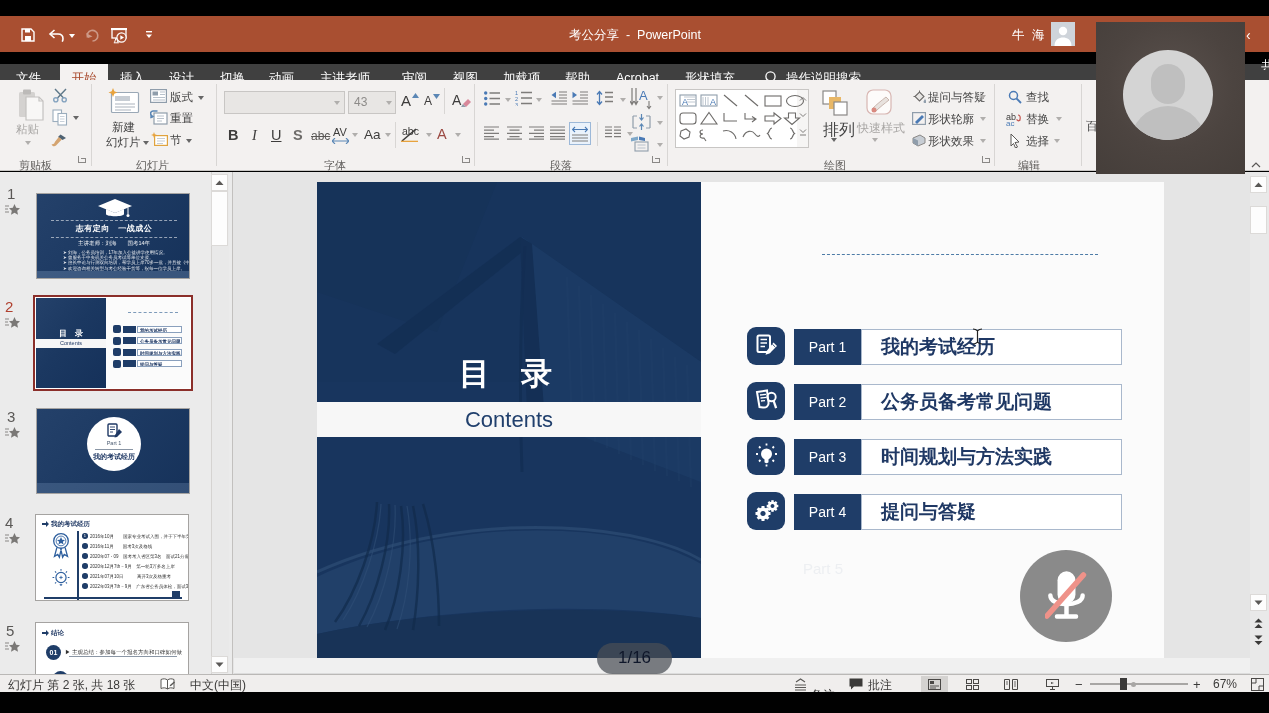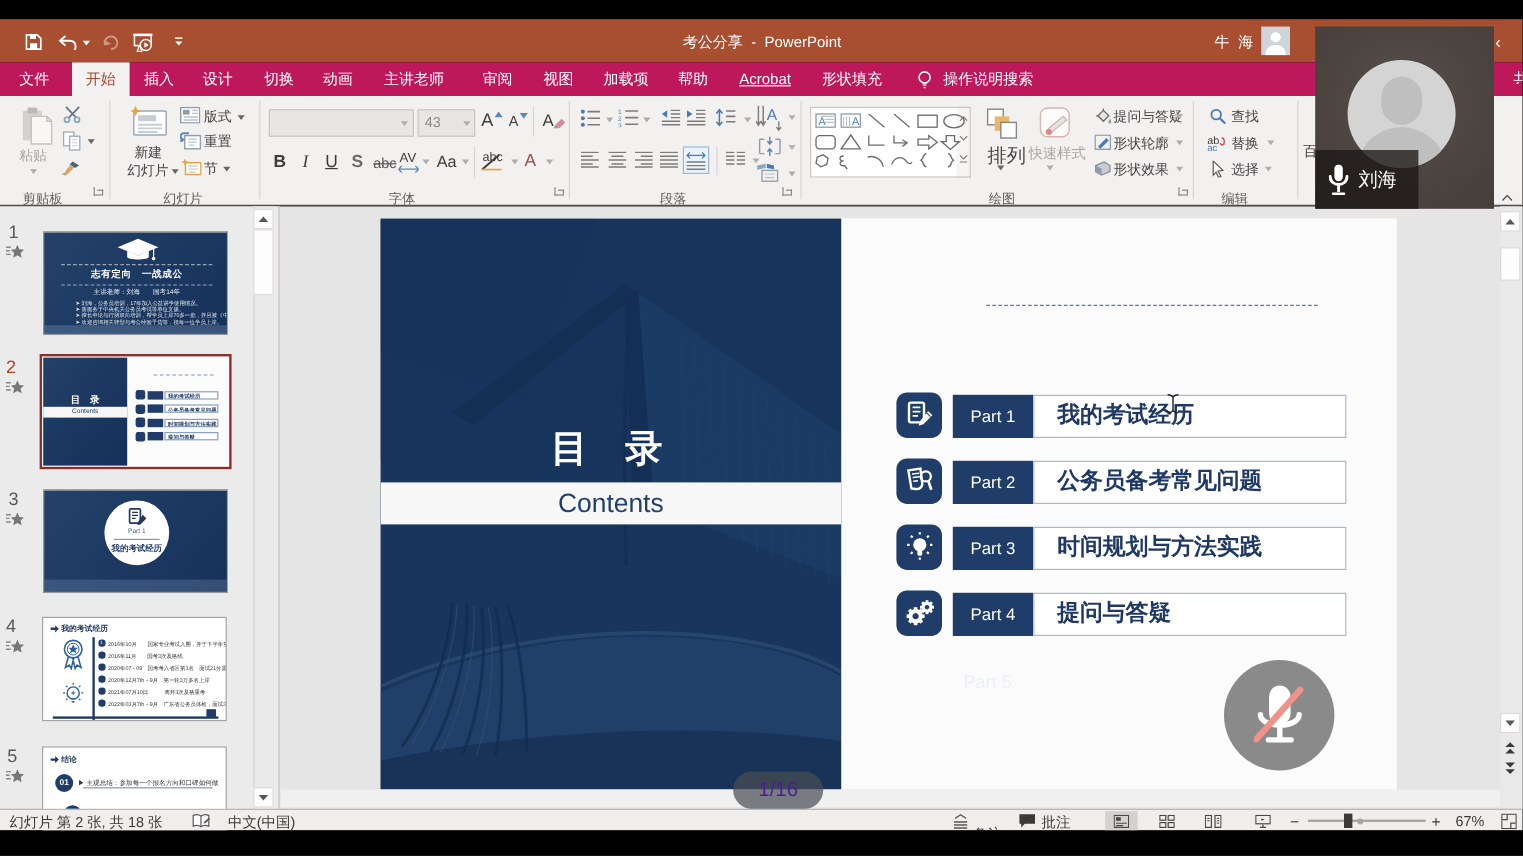--- a/index.html
+++ b/index.html
@@ -4,21 +4,21 @@
 <style>
   * { margin:0; padding:0; box-sizing:border-box; }
   html,body { width:1269px; height:713px; overflow:hidden; background:#000; }
   body { font-family:"Liberation Sans", sans-serif; }
   #app { position:relative; width:1269px; height:713px; background:#000; overflow:hidden; }
   .abs { position:absolute; }
   svg { display:block; }
 
   
   #titlebar { position:absolute; left:0; top:16px; width:1269px; height:36px; background:#a94f31; }
-  #tabrow   { position:absolute; left:0; top:52px; width:1269px; height:28px; background:#be185d; }
+  #tabrow   { position:absolute; left:0; top:64px; width:1269px; height:28px; background:#404040; }
   .tab { position:absolute; top:0; height:28px; line-height:28px; color:#fff; font-size:12.5px; white-space:nowrap; }
   #tab-active { position:absolute; left:60px; top:0; width:48px; height:28px; background:#f4f2f1; }
   #tab-active span { display:block; text-align:center; line-height:28px; color:#a8492c; font-size:12.5px; }
   #title-text { position:absolute; left:569px; top:27px; color:#fff; font-size:12.5px; white-space:nowrap; }
   #user-name { position:absolute; left:1012px; top:27px; color:#fff; font-size:12.5px; letter-spacing:2px; }
   #user-badge { position:absolute; left:1051px; top:22px; width:24px; height:24px; background:#c0765f; }
 
   
   #ribbon { position:absolute; left:0; top:80px; width:1269px; height:91px; background:#f3f1f0; border-bottom:1px solid #c8c6c4; }
   .glabel { position:absolute; top:78px; font-size:11px; color:#605e5c; white-space:nowrap; }
@@ -676,21 +676,21 @@
       <div class="abs" style="left:1020px; top:378px; width:92px; height:92px; border-radius:50%; background:#8a8a8a; z-index:10;">
         <svg class="abs" style="left:25px; top:19px;" width="43" height="53" viewBox="0 0 48 58">
           <rect x="14" y="2" width="20" height="36" rx="10" fill="#fff"></rect>
           <path d="M6 25 C6 38 42 38 42 25" fill="none" stroke="#fff" stroke-width="5" stroke-linecap="round" transform="translate(0,4)"></path>
           <path d="M24 36 V50" stroke="#fff" stroke-width="5" transform="translate(0,1)"></path>
           <rect x="11" y="50" width="26" height="5" rx="2" fill="#fff"></rect>
           <path d="M2 52 L43 6" stroke="#ef9289" stroke-width="6" stroke-linecap="round"></path>
         </svg>
       </div>
 
-      <div class="abs" style="left:611px; top:471px; width:75px; height:31px; border-radius:16px; background:rgba(73,78,85,.72); color:#4c1d95; font-size:17px; text-align:center; line-height:30px; z-index:11;">1/16</div>
+      <div class="abs" style="left:597px; top:471px; width:75px; height:31px; border-radius:16px; background:rgba(73,78,85,.72); color:#0f172a; font-size:17px; text-align:center; line-height:30px; z-index:11;">1/16</div>
 
       <div class="abs" style="left:1250px; top:0; width:19px; height:502px; background:#e9e9e9;"></div>
       <div class="abs" style="left:1250px; top:4px; width:17px; height:17px; background:#fdfdfd; border:1px solid #dcdad8;"></div>
       <svg class="abs" style="left:1254px; top:10px;" width="9" height="6" viewBox="0 0 9 6">
           <path d="M0.5 5 L4.5 0.5 L8.5 5 Z" fill="#5a5856"></path>
         </svg>
       <div class="abs" style="left:1250px; top:34px; width:17px; height:28px; background:#fdfdfd; border:1px solid #dcdad8;"></div>
       <div class="abs" style="left:1250px; top:422px; width:17px; height:17px; background:#fdfdfd; border:1px solid #dcdad8;"></div>
       <svg class="abs" style="left:1254px; top:428px;" width="9" height="6" viewBox="0 0 9 6">
           <path d="M0.5 0.5 L4.5 5 L8.5 0.5 Z" fill="#5a5856"></path>
@@ -753,24 +753,15 @@
       <rect x="0.5" y="0.5" width="12" height="12" fill="none" stroke="#4a4846" stroke-width="1"></rect>
       <path d="M1 5 H5 V1 M12 8 H8 V12" fill="none" stroke="#4a4846" stroke-width="1"></path>
     </svg>
   </div>
   <div id="botblack"></div>
   <div id="webcam">
     <div class="abs" style="left:27px; top:28px; width:90px; height:90px; border-radius:50%; background:#d4d4d4; overflow:hidden;">
       <div class="abs" style="left:28px; top:14px; width:34px; height:40px; border-radius:17px; background:#bfbfbf;"></div>
       <div class="abs" style="left:7px; top:56px; width:76px; height:50px; border-radius:38px 38px 0 0; background:#bfbfbf;"></div>
     </div>
-    <div id="wc-label">
-      <svg class="abs" style="left:11px; top:12px;" width="17" height="27" viewBox="0 0 17 27">
-        <rect x="5" y="0" width="7" height="14" rx="3.5" fill="#fff"></rect>
-        <path d="M1.5 10 C1.5 19 15.5 19 15.5 10" fill="none" stroke="#fff" stroke-width="2.4" stroke-linecap="round"></path>
-        <path d="M8.5 17.5 V23" stroke="#fff" stroke-width="2.4"></path>
-        <path d="M4 24.5 H13" stroke="#fff" stroke-width="2.2" stroke-linecap="round"></path>
-      </svg>
-      <div class="abs" style="left:36px; top:15px; color:#fff; font-size:16px;">刘海</div>
-    </div>
   </div>
   <div class="abs" style="left:1261px; top:57px; width:8px; height:13px; overflow:hidden; color:#fff; font-size:13px; z-index:5;">共</div>
 </div>
 
 </body></html>

